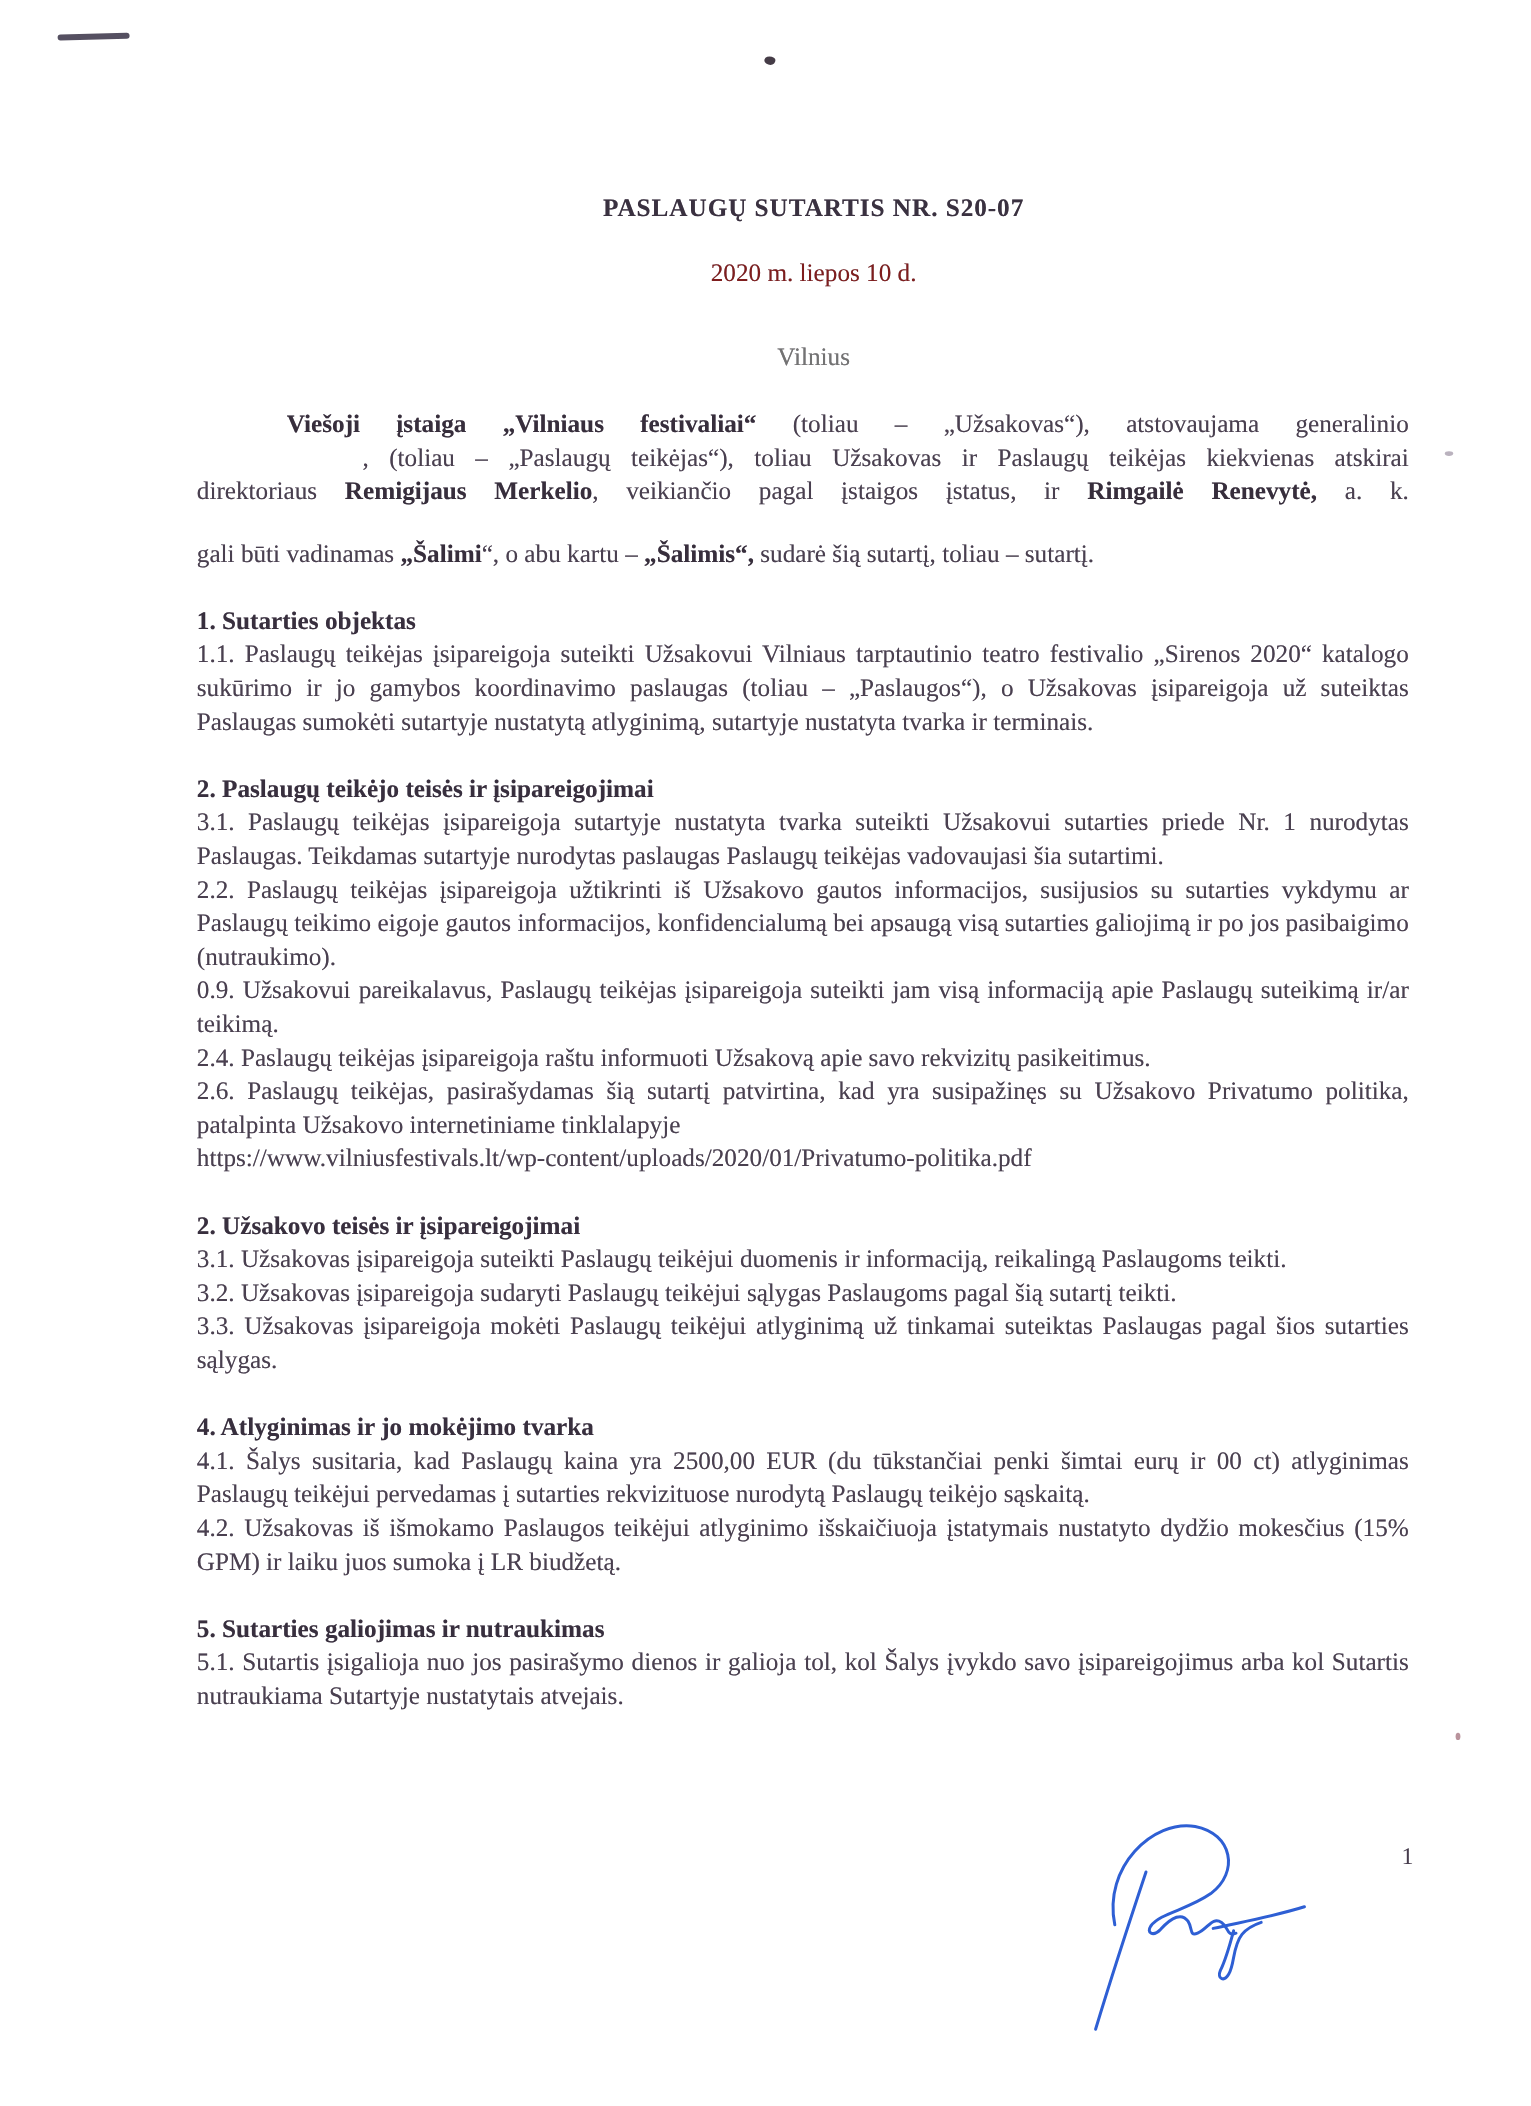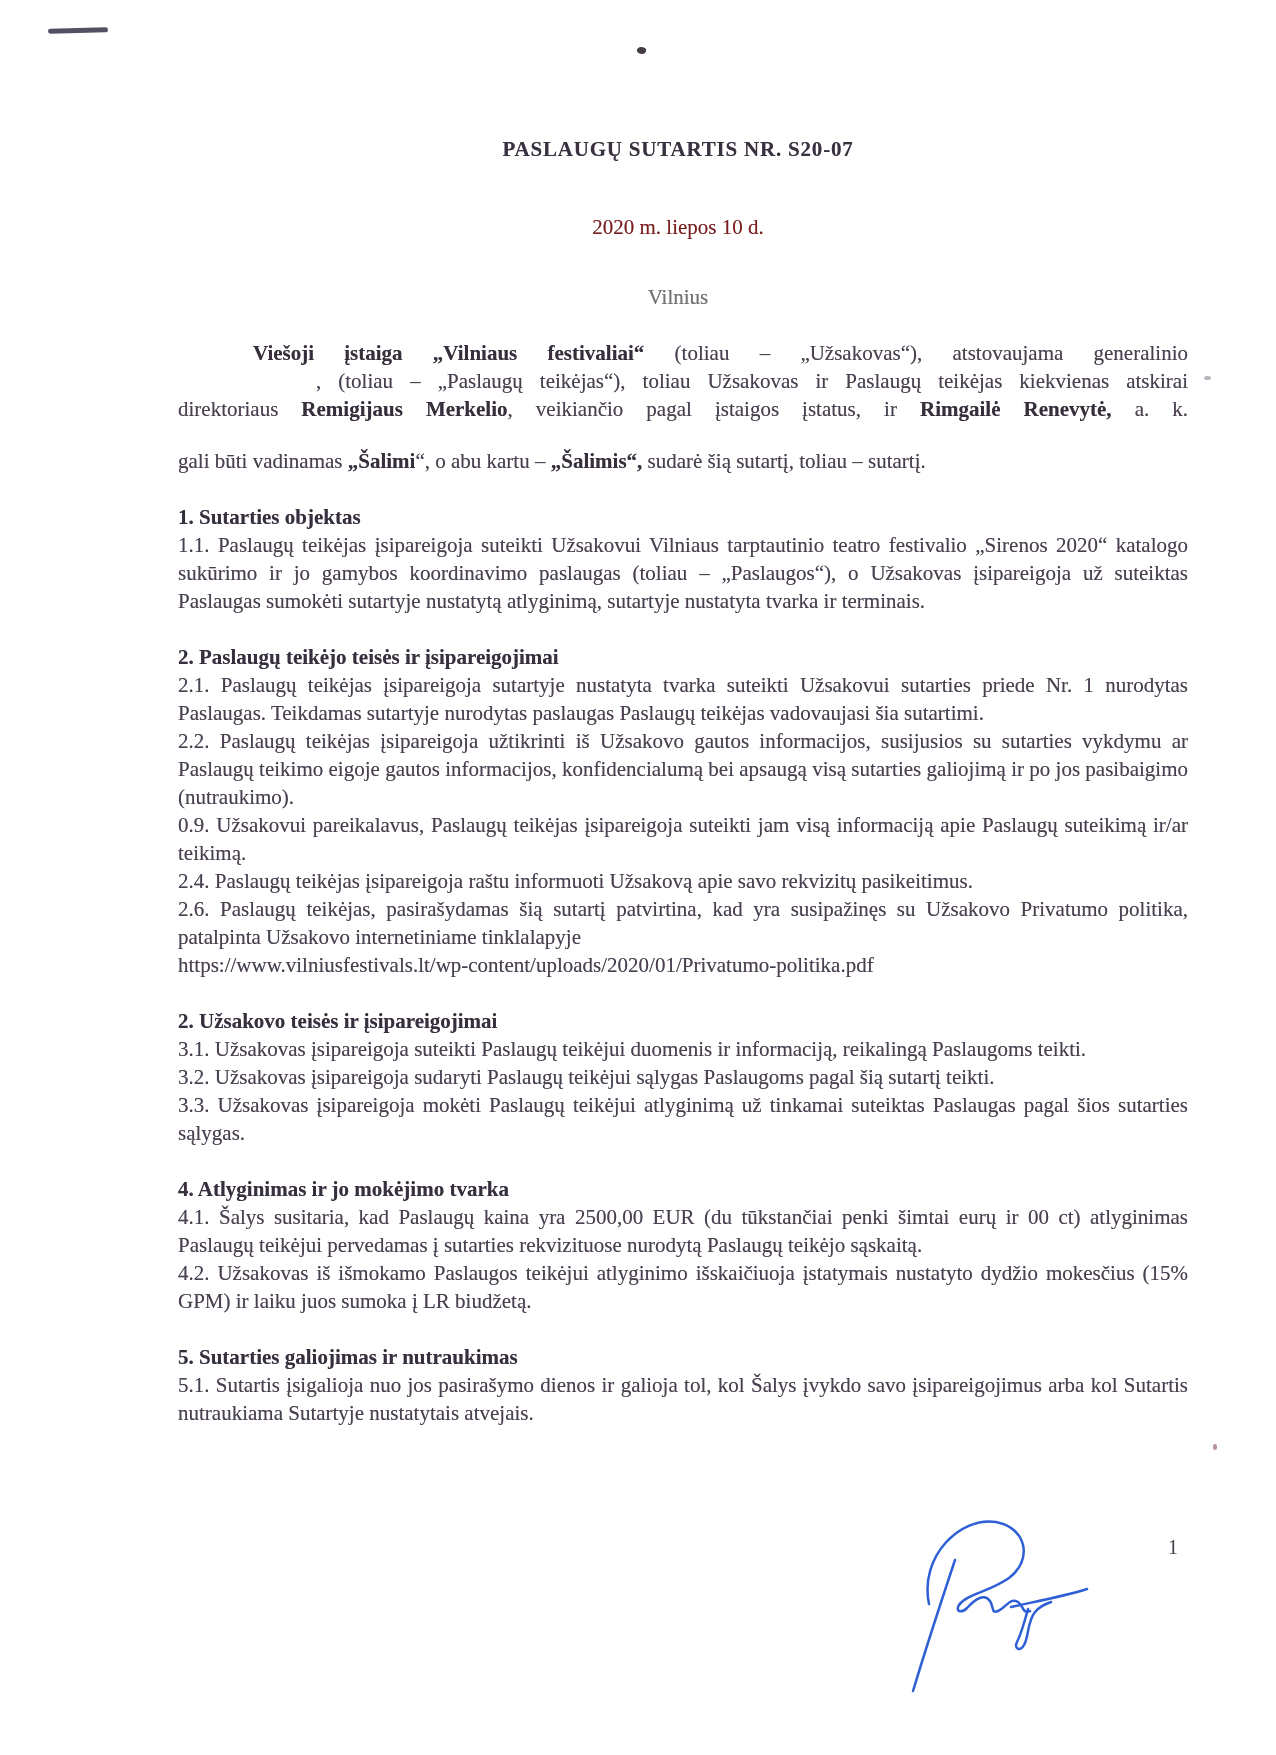--- a/index.html
+++ b/index.html
@@ -33,26 +33,26 @@
     left: 1213px; top: 1444px; width: 4px; height: 6px;
     background: #b9939c; border-radius: 50%;
   }
   
   .hdr {
     position: absolute; left: 198px; width: 960px;
     text-align: center;
     font-size: 21px; line-height: 26px;
     text-shadow: 0 0 0.5px rgba(74,64,80,.55);
   }
-  .title { top: 136px; font-weight: bold; letter-spacing: 0.8px; color: #3a3140; }
+  .title { top: 160px; font-weight: bold; letter-spacing: 0.8px; color: #3a3140; }
   .date  { top: 214px; color: #7f1d1d; }
   .city  { top: 284px; color: #737373; }
   
   .content {
-    position: absolute; left: 178px; top: 339px; width: 1010px;
+    position: absolute; left: 164px; top: 339px; width: 1010px;
     font-size: 21px; line-height: 28px;
     text-shadow: 0 0 0.5px rgba(74,64,80,.5);
   }
   .content p { margin: 0; text-align: justify; }
   .iline { text-align: justify; text-align-last: justify; }
   .iline.last { text-align-last: left; margin-top: 24px; }
   .iline.indented { padding-left: 75px; }
   .iline.redacted-start { padding-left: 138px; }
   .b { font-weight: bold; color: #372e3c; }
   .sec { margin-top: 28px; }
@@ -90,21 +90,21 @@
       <div class="iline last"><span>gali būti vadinamas </span><span class="b">„Šalimi</span><span>“, o abu kartu – </span><span class="b">„Šalimis“,</span><span> sudarė šią sutartį, toliau – sutartį.</span></div>
     </div>
 
     <div class="sec">
       <div class="sec-h">1. Sutarties objektas</div>
       <p>1.1. Paslaugų teikėjas įsipareigoja suteikti Užsakovui Vilniaus tarptautinio teatro festivalio „Sirenos 2020“ katalogo sukūrimo ir jo gamybos koordinavimo paslaugas (toliau – „Paslaugos“), o Užsakovas įsipareigoja už suteiktas Paslaugas sumokėti sutartyje nustatytą atlyginimą, sutartyje nustatyta tvarka ir terminais.</p>
     </div>
 
     <div class="sec">
       <div class="sec-h">2. Paslaugų teikėjo teisės ir įsipareigojimai</div>
-      <p>2.1. Paslaugų teikėjas įsipareigoja sutartyje nustatyta tvarka suteikti Užsakovui sutarties priede Nr. 1 nurodytas Paslaugas. Teikdamas sutartyje nurodytas paslaugas Paslaugų teikėjas vadovaujasi šia sutartimi.</p>
+      <p>3.1. Paslaugų teikėjas įsipareigoja sutartyje nustatyta tvarka suteikti Užsakovui sutarties priede Nr. 1 nurodytas Paslaugas. Teikdamas sutartyje nurodytas paslaugas Paslaugų teikėjas vadovaujasi šia sutartimi.</p>
       <p>2.2. Paslaugų teikėjas įsipareigoja užtikrinti iš Užsakovo gautos informacijos, susijusios su sutarties vykdymu ar Paslaugų teikimo eigoje gautos informacijos, konfidencialumą bei apsaugą visą sutarties galiojimą ir po jos pasibaigimo (nutraukimo).</p>
       <p>0.9. Užsakovui pareikalavus, Paslaugų teikėjas įsipareigoja suteikti jam visą informaciją apie Paslaugų suteikimą ir/ar teikimą.</p>
       <p>2.4. Paslaugų teikėjas įsipareigoja raštu informuoti Užsakovą apie savo rekvizitų pasikeitimus.</p>
       <p>2.6. Paslaugų teikėjas, pasirašydamas šią sutartį patvirtina, kad yra susipažinęs su Užsakovo Privatumo politika, patalpinta Užsakovo internetiniame tinklalapyje</p>
       <p class="url-line">https://www.vilniusfestivals.lt/wp-content/uploads/2020/01/Privatumo-politika.pdf</p>
     </div>
 
     <div class="sec">
       <div class="sec-h">2. Užsakovo teisės ir įsipareigojimai</div>
       <p>3.1. Užsakovas įsipareigoja suteikti Paslaugų teikėjui duomenis ir informaciją, reikalingą Paslaugoms teikti.</p>

